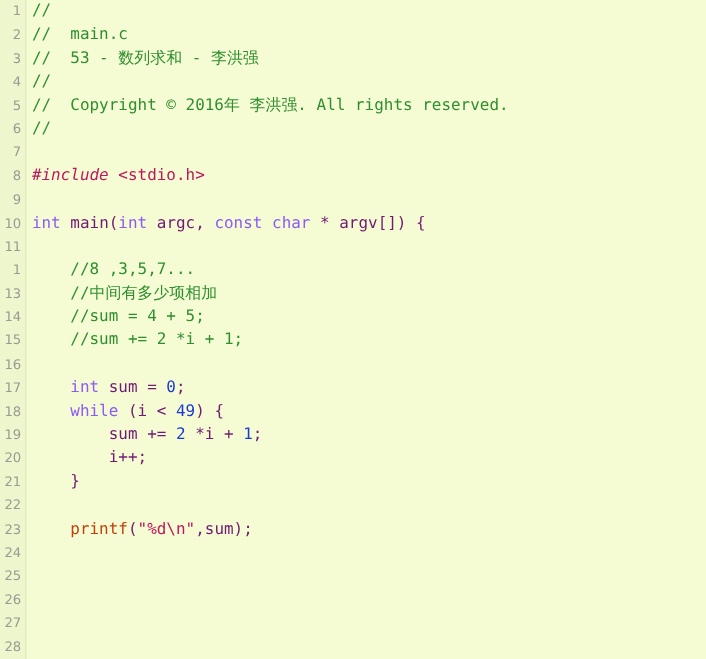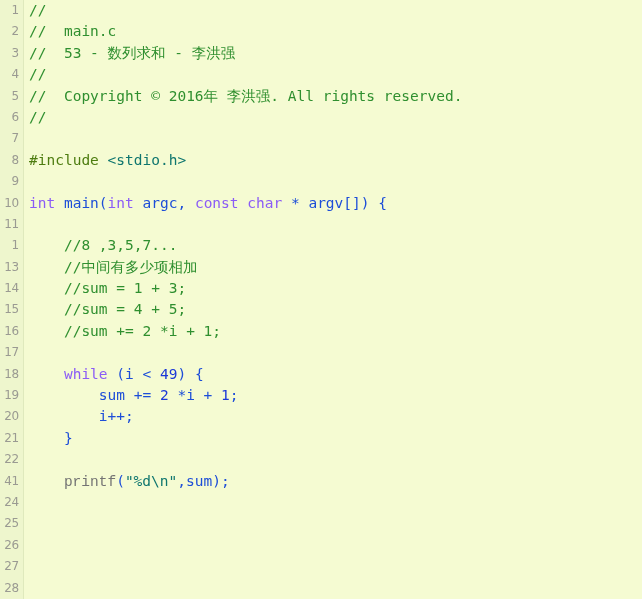--- a/index.html
+++ b/index.html
@@ -63,24 +63,24 @@
     font-size: 14.5px;
     white-space: pre;
     color: #24241f;
     letter-spacing: 0px;
   }
 
   
   .tok-comment  { color: #2f8f2f; }
   .tok-keyword  { color: #8b5cf6; }
   .tok-number   { color: #1b38d8; }
-  .tok-string   { color: #0f766e; }
-  .tok-function { color: #737373; font-family: Liberation Mono, monospace; }
-  .tok-plain    { color: #1d4ed8; }
-  .tok-preproc  { color: #4d7c0f; }
+  .tok-string   { color: #be185d; }
+  .tok-function { color: #c2410c; }
+  .tok-plain    { color: #701a75; }
+  .tok-preproc  { color: #be185d; font-style: italic; }
 </style>
 </head>
 <body>
 
 <div id="editor">
 
   <div id="gutter">
       <div class="gutter-row">1</div>
       <div class="gutter-row">2</div>
       <div class="gutter-row">3</div>
@@ -96,21 +96,21 @@
       <div class="gutter-row">13</div>
       <div class="gutter-row">14</div>
       <div class="gutter-row">15</div>
       <div class="gutter-row">16</div>
       <div class="gutter-row">17</div>
       <div class="gutter-row">18</div>
       <div class="gutter-row">19</div>
       <div class="gutter-row">20</div>
       <div class="gutter-row">21</div>
       <div class="gutter-row">22</div>
-      <div class="gutter-row">41</div>
+      <div class="gutter-row">23</div>
       <div class="gutter-row">24</div>
       <div class="gutter-row">25</div>
       <div class="gutter-row">26</div>
       <div class="gutter-row">27</div>
       <div class="gutter-row">28</div>
     </div>
 
   <div id="code">
       <div class="code-row"><span class="tok-comment">//</span></div>
       <div class="code-row"><span class="tok-comment">//  main.c</span></div>
@@ -118,24 +118,24 @@
       <div class="code-row"><span class="tok-comment">//</span></div>
       <div class="code-row"><span class="tok-comment">//  Copyright © 2016年 李洪强. All rights reserved.</span></div>
       <div class="code-row"><span class="tok-comment">//</span></div>
       <div class="code-row">&nbsp;</div>
       <div class="code-row"><span class="tok-preproc">#include </span><span class="tok-string">&lt;stdio.h&gt;</span></div>
       <div class="code-row">&nbsp;</div>
       <div class="code-row"><span class="tok-keyword">int</span><span class="tok-plain"> main(</span><span class="tok-keyword">int</span><span class="tok-plain"> argc, </span><span class="tok-keyword">const</span><span class="tok-plain"> </span><span class="tok-keyword">char</span><span class="tok-plain"> * argv[]) {</span></div>
       <div class="code-row">&nbsp;</div>
       <div class="code-row"><span class="tok-comment">    //8 ,3,5,7...</span></div>
       <div class="code-row"><span class="tok-comment">    //中间有多少项相加</span></div>
-      <div class="code-row"><span class="tok-comment">    //sum = 1 + 3;</span></div>
       <div class="code-row"><span class="tok-comment">    //sum = 4 + 5;</span></div>
       <div class="code-row"><span class="tok-comment">    //sum += 2 *i + 1;</span></div>
       <div class="code-row">&nbsp;</div>
+      <div class="code-row"><span class="tok-plain">    </span><span class="tok-keyword">int</span><span class="tok-plain"> sum = </span><span class="tok-number">0</span><span class="tok-plain">;</span></div>
       <div class="code-row"><span class="tok-plain">    </span><span class="tok-keyword">while</span><span class="tok-plain"> (i &lt; </span><span class="tok-number">49</span><span class="tok-plain">) {</span></div>
       <div class="code-row"><span class="tok-plain">        sum += </span><span class="tok-number">2</span><span class="tok-plain"> *i + </span><span class="tok-number">1</span><span class="tok-plain">;</span></div>
       <div class="code-row"><span class="tok-plain">        i++;</span></div>
       <div class="code-row"><span class="tok-plain">    }</span></div>
       <div class="code-row">&nbsp;</div>
       <div class="code-row"><span class="tok-plain">    </span><span class="tok-function">printf</span><span class="tok-plain">(</span><span class="tok-string">"%d\n"</span><span class="tok-plain">,sum);</span></div>
       <div class="code-row">&nbsp;</div>
     </div>
 
 </div>

